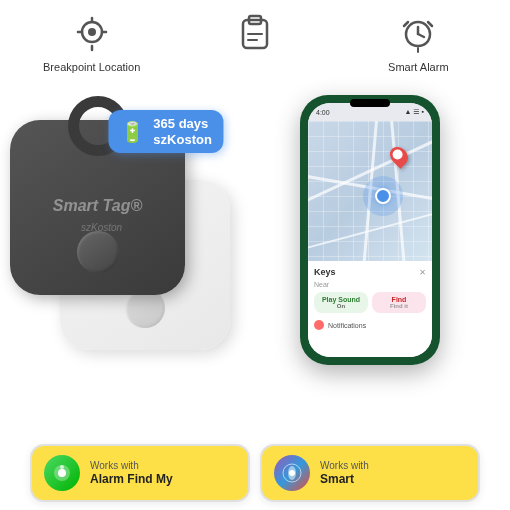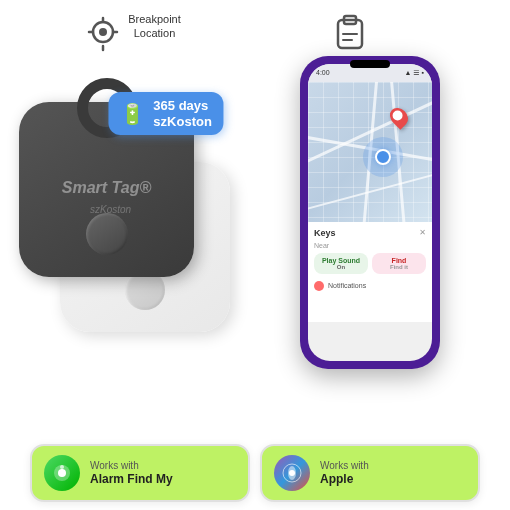--- a/index.html
+++ b/index.html
@@ -15,21 +15,22 @@
     
     .features-row {
       display: flex;
       justify-content: space-around;
       align-items: flex-start;
       padding: 12px 10px 6px;
       background: #fff;
     }
     .feature-item {
       display: flex;
-      flex-direction: row;
+      flex-direction: column;
+      align-items: center;
       width: 100px;
       gap: 4px;
     }
     .feature-icon {
       width: 44px;
       height: 44px;
       display: flex;
       align-items: center;
       justify-content: center;
     }
@@ -92,21 +93,21 @@
       width: 40px;
       height: 40px;
       border-radius: 50%;
       background: linear-gradient(145deg, #ddd, #c8c8c8);
       box-shadow: inset 1px 1px 3px rgba(255,255,255,0.8), inset -1px -1px 3px rgba(0,0,0,0.1);
     }
 
     
     .tag-dark {
       position: absolute;
-      left: 9px;
+      left: 0;
       top: 20px;
       width: 175px;
       height: 175px;
       background: linear-gradient(145deg, #555, #3a3a3a);
       border-radius: 30px;
       box-shadow: 4px 4px 15px rgba(0,0,0,0.3);
       z-index: 2;
     }
     .tag-dark::before {
       content: '';
@@ -195,22 +196,22 @@
     .phone-mockup {
       flex: 1;
       display: flex;
       justify-content: center;
       align-items: center;
       position: relative;
       margin-left: 10px;
     }
     .phone-frame {
       width: 140px;
-      height: 313px;
-      background: #4c1d95;
+      height: 270px;
+      background: #14532d;
       border-radius: 28px;
       padding: 8px;
       box-shadow: 0 8px 25px rgba(0,0,0,0.3);
       position: relative;
     }
     .phone-frame::before {
       content: '';
       position: absolute;
       top: 4px;
       left: 50%;
@@ -385,21 +386,21 @@
     .badge {
       flex: 1;
       max-width: 220px;
       height: 58px;
       border: 2px solid #e0e0e0;
       border-radius: 14px;
       display: flex;
       align-items: center;
       padding: 0 12px;
       gap: 10px;
-      background: #bef264;
+      background: #fde047;
       box-shadow: 0 2px 8px rgba(0,0,0,0.08);
     }
     .badge-icon {
       width: 36px;
       height: 36px;
       border-radius: 50%;
       display: flex;
       align-items: center;
       justify-content: center;
       flex-shrink: 0;
@@ -451,20 +452,34 @@
     <div class="feature-icon">
       <svg width="40" height="40" viewBox="0 0 40 40">
         <rect x="8" y="6" width="24" height="28" rx="4" fill="none" stroke="#555" stroke-width="2.5"></rect>
         <rect x="14" y="2" width="12" height="8" rx="2" fill="none" stroke="#555" stroke-width="2.5"></rect>
         <line x1="13" y1="20" x2="27" y2="20" stroke="#555" stroke-width="2" stroke-linecap="round"></line>
         <line x1="13" y1="26" x2="22" y2="26" stroke="#555" stroke-width="2" stroke-linecap="round"></line>
       </svg>
     </div>
   </div>
 
+  <div class="feature-item">
+    <div class="feature-icon">
+      <svg width="40" height="40" viewBox="0 0 40 40">
+        <path d="M20 8 C13 8 8 14 8 20 C8 27 13 32 20 32 C27 32 32 27 32 20 C32 14 27 8 20 8Z" fill="none" stroke="#555" stroke-width="2.5"></path>
+        <line x1="20" y1="20" x2="20" y2="13" stroke="#555" stroke-width="2.5" stroke-linecap="round"></line>
+        <line x1="20" y1="20" x2="26" y2="23" stroke="#555" stroke-width="2.5" stroke-linecap="round"></line>
+        <line x1="6" y1="12" x2="10" y2="8" stroke="#555" stroke-width="2.5" stroke-linecap="round"></line>
+        <line x1="34" y1="12" x2="30" y2="8" stroke="#555" stroke-width="2.5" stroke-linecap="round"></line>
+        <line x1="20" y1="34" x2="20" y2="38" stroke="#555" stroke-width="2" stroke-linecap="round"></line>
+      </svg>
+    </div>
+    <span class="feature-label">Smart
+Alarm</span>
+  </div>
 
 </div>
 
 <div class="main-area">
 
   <span class="watermark-left">szKoston</span>
 
   <div class="tags-container">
 
     <div class="tag-white">
@@ -553,16 +568,16 @@
   <div class="badge">
     <div class="badge-icon badge-icon-siri">
       <svg width="22" height="22" viewBox="0 0 22 22">
         <circle cx="11" cy="11" r="9" fill="none" stroke="rgba(255,255,255,0.6)" stroke-width="1"></circle>
         <ellipse cx="11" cy="11" rx="4" ry="7" fill="rgba(255,255,255,0.5)"></ellipse>
         <circle cx="11" cy="11" r="3" fill="white"></circle>
       </svg>
     </div>
     <div class="badge-text">
       <span class="badge-prefix">Works with</span>
-      <span>Apple</span>
+      <span>Smart</span>
     </div>
   </div>
 </div>
 
 </body></html>

